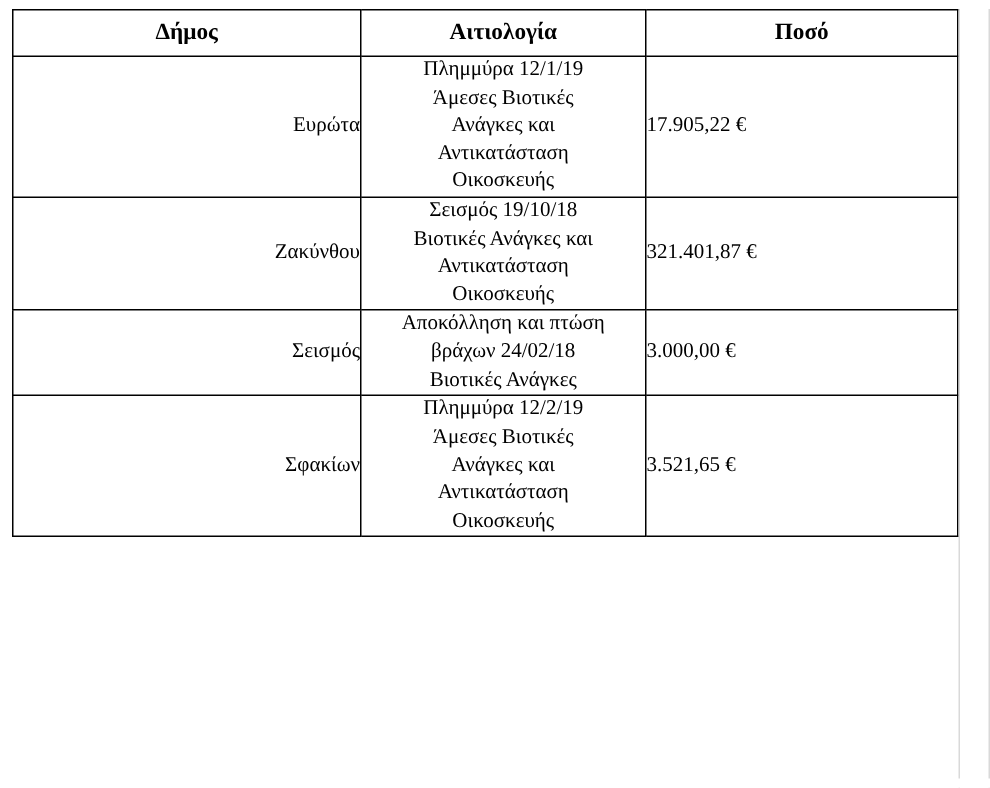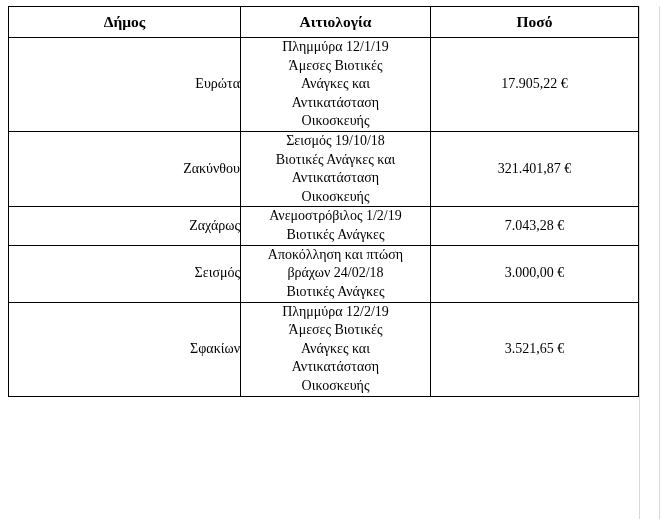--- a/index.html
+++ b/index.html
@@ -52,21 +52,21 @@
   }
   td.reason {
     text-align: center;
     padding: 8px 10px;
   }
   td.reason .line {
     display: block;
     white-space: nowrap;
   }
   td.amount {
-    text-align: center;
+    text-align: left;
     padding: 6px 4px;
   }
   
   .edge-line {
     position: absolute;
     top: 0;
     width: 1px;
     height: 525px;
     background: #d9d9d9;
   }
@@ -117,28 +117,20 @@
         <td class="muni">Ζακύνθου</td>
         <td class="reason">
           <span class="line">Σεισμός 19/10/18</span>
           <span class="line">Βιοτικές Ανάγκες και</span>
           <span class="line">Αντικατάσταση</span>
           <span class="line">Οικοσκευής</span>
         </td>
         <td class="amount">321.401,87 €</td>
       </tr>
 
-      <tr>
-        <td class="muni">Ζαχάρως</td>
-        <td class="reason">
-          <span class="line">Ανεμοστρόβιλος 1/2/19</span>
-          <span class="line">Βιοτικές Ανάγκες</span>
-        </td>
-        <td class="amount">7.043,28 €</td>
-      </tr>
 
       <tr>
         <td class="muni">Σεισμός</td>
         <td class="reason">
           <span class="line">Αποκόλληση και πτώση</span>
           <span class="line">βράχων 24/02/18</span>
           <span class="line">Βιοτικές Ανάγκες</span>
         </td>
         <td class="amount">3.000,00 €</td>
       </tr>

